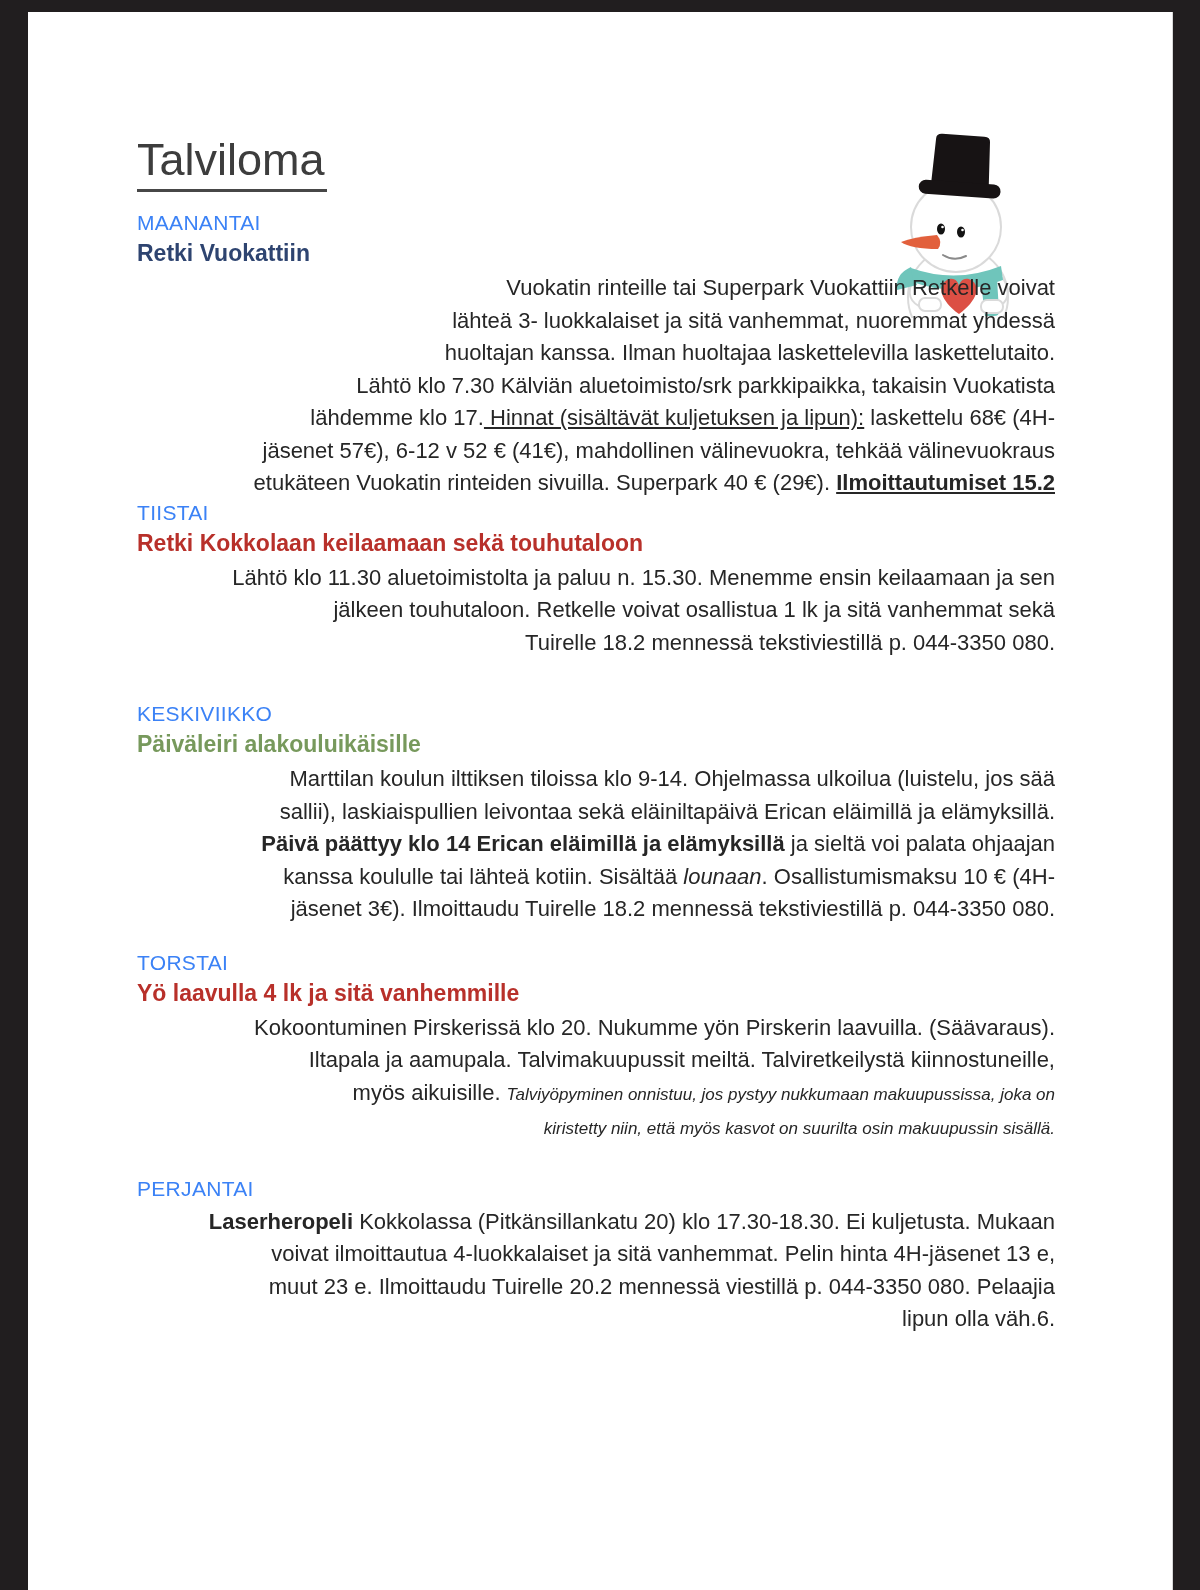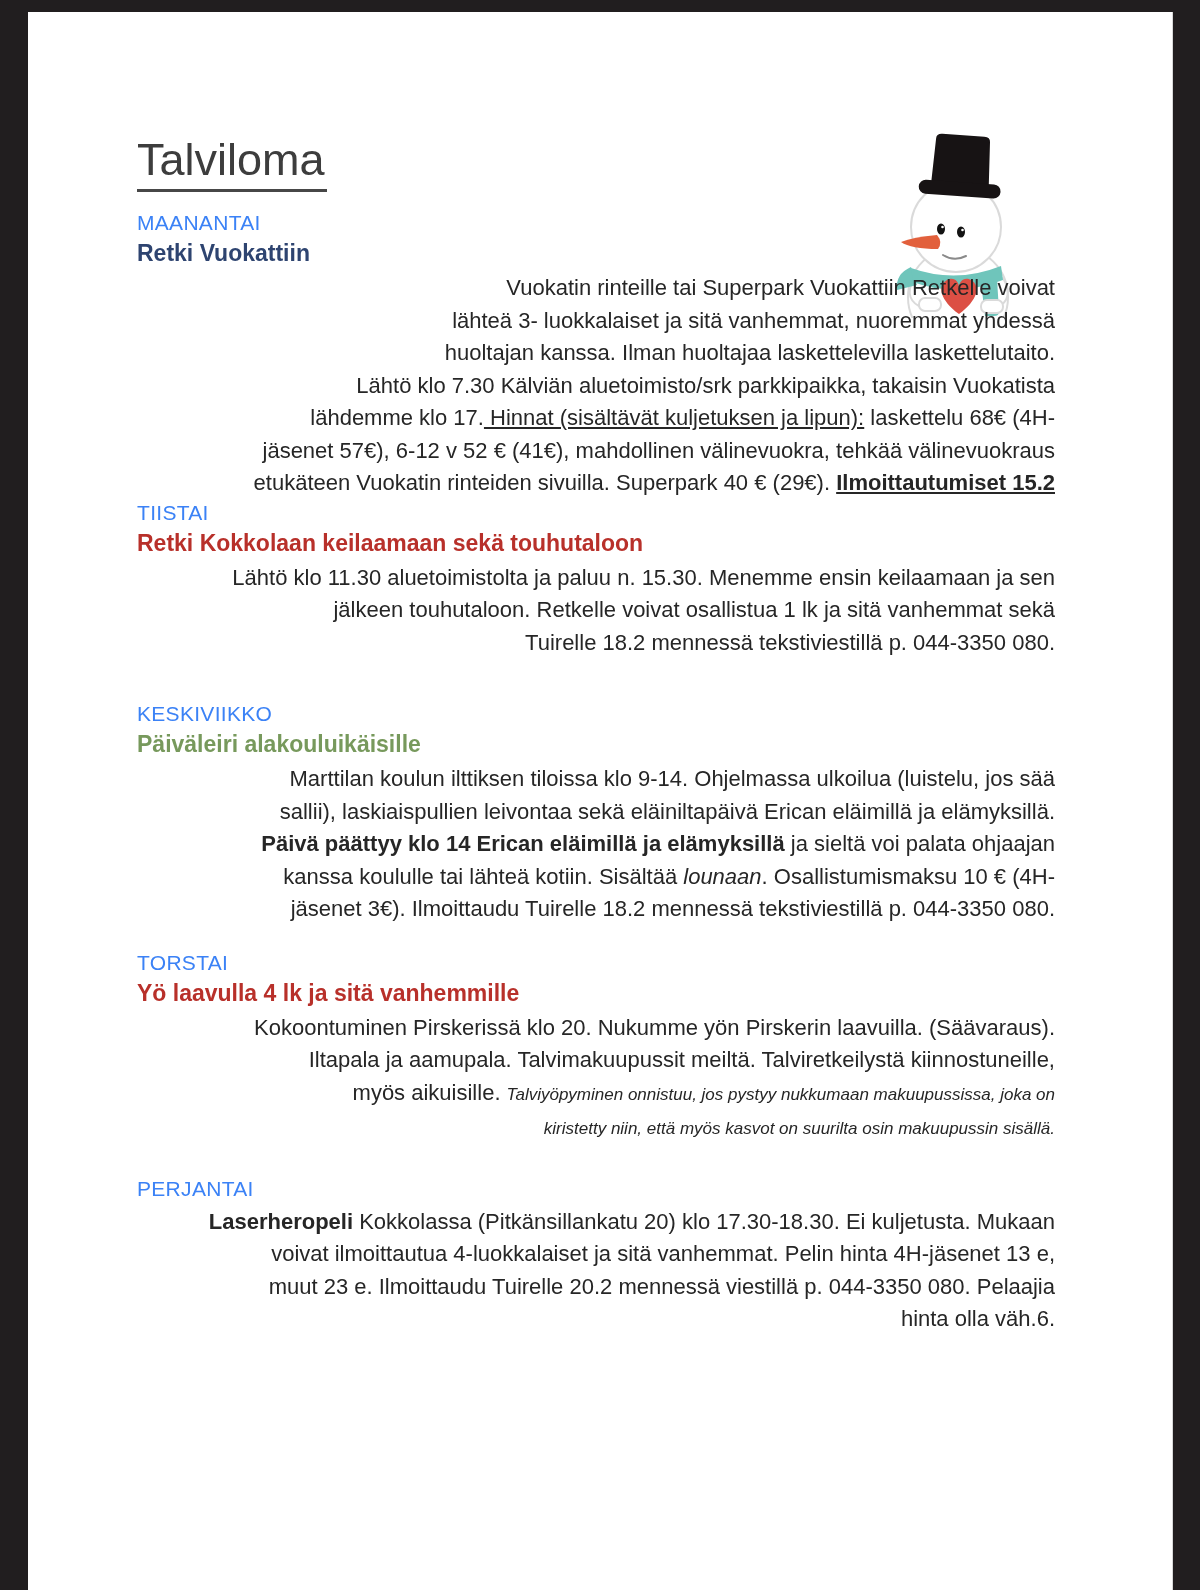--- a/index.html
+++ b/index.html
@@ -114,19 +114,19 @@
             <div class="body-line first"><span class="seg-n">Kokoontuminen Pirskerissä klo 20. Nukumme yön Pirskerin laavuilla. (Säävaraus).</span></div>
             <div class="body-line"><span class="seg-n">Iltapala ja aamupala. Talvimakuupussit meiltä. Talviretkeilystä kiinnostuneille,</span></div>
             <div class="body-line"><span class="seg-n">myös aikuisille. </span><span class="seg-is">Talviyöpyminen onnistuu, jos pystyy nukkumaan makuupussissa, joka on</span></div>
             <div class="body-line"><span class="seg-is">kiristetty niin, että myös kasvot on suurilta osin makuupussin sisällä.</span></div>
           </div>
           <div class="section">
             <div class="day">PERJANTAI</div>
             <div class="body-line first"><span class="seg-b">Laserheropeli</span><span class="seg-n"> Kokkolassa (Pitkänsillankatu 20) klo 17.30-18.30. Ei kuljetusta. Mukaan</span></div>
             <div class="body-line"><span class="seg-n">voivat ilmoittautua 4-luokkalaiset ja sitä vanhemmat. Pelin hinta 4H-jäsenet 13 e,</span></div>
             <div class="body-line"><span class="seg-n">muut 23 e. Ilmoittaudu Tuirelle 20.2 mennessä viestillä p. 044-3350 080. Pelaajia</span></div>
-            <div class="body-line"><span class="seg-n">hinta olla väh.6.</span></div>
+            <div class="body-line"><span class="seg-n">lipun olla väh.6.</span></div>
           </div>
         </div>
     </div>
 
   </div>
 </div>
 
 </body></html>

